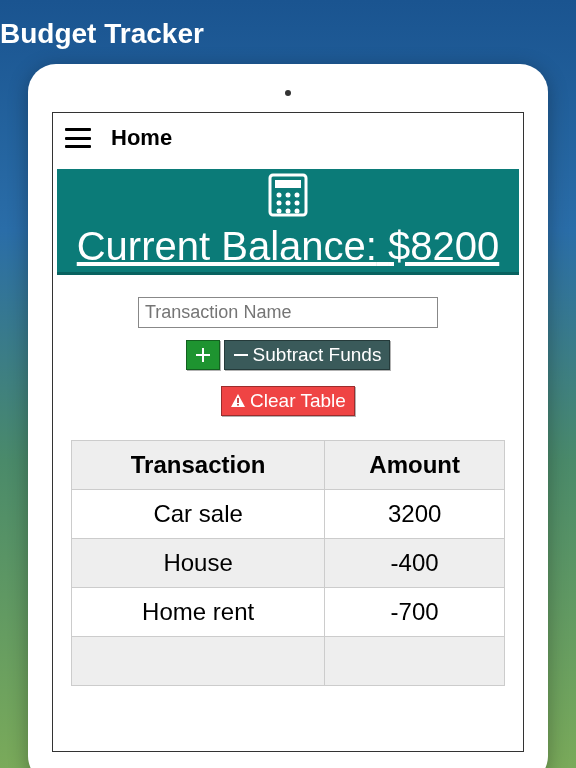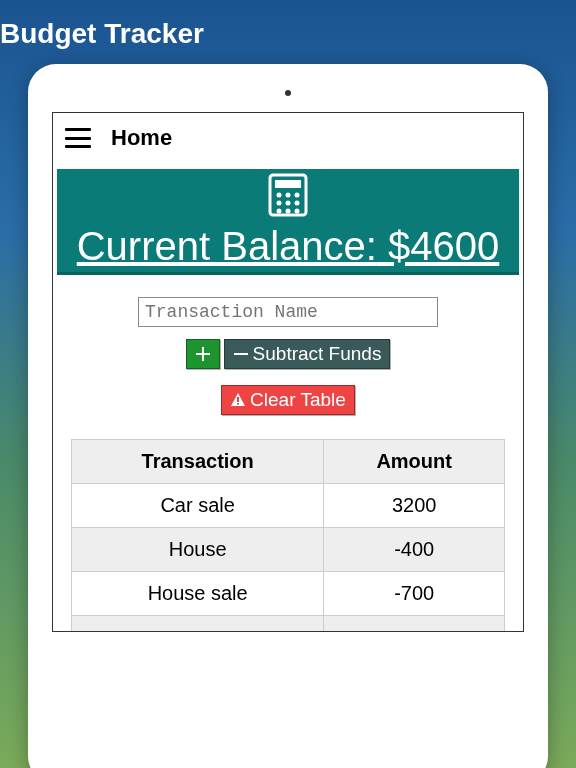--- a/index.html
+++ b/index.html
@@ -34,21 +34,21 @@
       border-radius: 50%;
       position: absolute;
       top: 26px;
       left: 50%;
       transform: translateX(-50%);
     }
     .screen {
       margin: 48px 24px 0;
       border: 1px solid #333;
       background: #fff;
-      height: 520px;
+      height: 640px;
       overflow: hidden;
     }
     .topbar {
       display: flex;
       align-items: center;
       padding: 12px 12px;
       gap: 20px;
     }
     .hamburger {
       width: 26px;
@@ -99,21 +99,20 @@
     }
     .form-area input {
       display: block;
       width: 100%;
       border: 1px solid #888;
       padding: 4px 6px;
       font-size: 18px;
       color: #777;
       background: #fff;
       margin-bottom: 12px;
-      font-family: Liberation Mono, monospace;
     }
     .form-area input + input {
       border-top: none;
     }
     .btn-row {
       margin-top: 4px;
       display: flex;
       gap: 4px;
       justify-content: center;
     }
@@ -137,21 +136,21 @@
       margin: 24px 18px 0;
     }
     table {
       width: 100%;
       border-collapse: collapse;
     }
     th, td {
       border: 1px solid #ccc;
       padding: 10px 8px;
       text-align: center;
-      font-size: 20px;
+      font-size: 24px;
     }
     th {
       font-weight: bold;
       background: #eee;
     }
     tr.even td { background: #fff; }
     tr.odd td  { background: #eee; }
   </style>
 </head>
 <body>
@@ -180,21 +179,21 @@
           <circle cx="29" cy="22" r="2.5" fill="#fff"></circle>
         <circle cx="11" cy="30" r="2.5" fill="#fff"></circle>
           <circle cx="20" cy="30" r="2.5" fill="#fff"></circle>
           <circle cx="29" cy="30" r="2.5" fill="#fff"></circle>
         <circle cx="11" cy="38" r="2.5" fill="#fff"></circle>
           <circle cx="20" cy="38" r="2.5" fill="#fff"></circle>
           <circle cx="29" cy="38" r="2.5" fill="#fff"></circle>
       </svg>
       <span class="balance-text">
         <span>Current Balance:</span>
-        <span>$4600</span>
+        <span>$8200</span>
       </span>
     </div>
 
     <div class="form-area">
       <input type="text" placeholder="Transaction Name" style="">
       <div class="btn-row">
         <div class="btn btn-add">
           <svg viewBox="0 0 16 16">
               <path d="M7 1h2v14H7z M1 7h14v2H1z" fill="#fff"></path>
             </svg>
@@ -229,21 +228,21 @@
         <tbody>
           <tr class="even">
             <td>Car sale</td>
             <td>3200</td>
           </tr>
           <tr class="odd">
             <td>House</td>
             <td>-400</td>
           </tr>
           <tr class="even">
-            <td>House sale</td>
+            <td>Home rent</td>
             <td>-700</td>
           </tr>
           <tr class="odd">
             <td>&nbsp;</td>
             <td>&nbsp;</td>
           </tr>
         </tbody>
       </table>
     </div>
 

